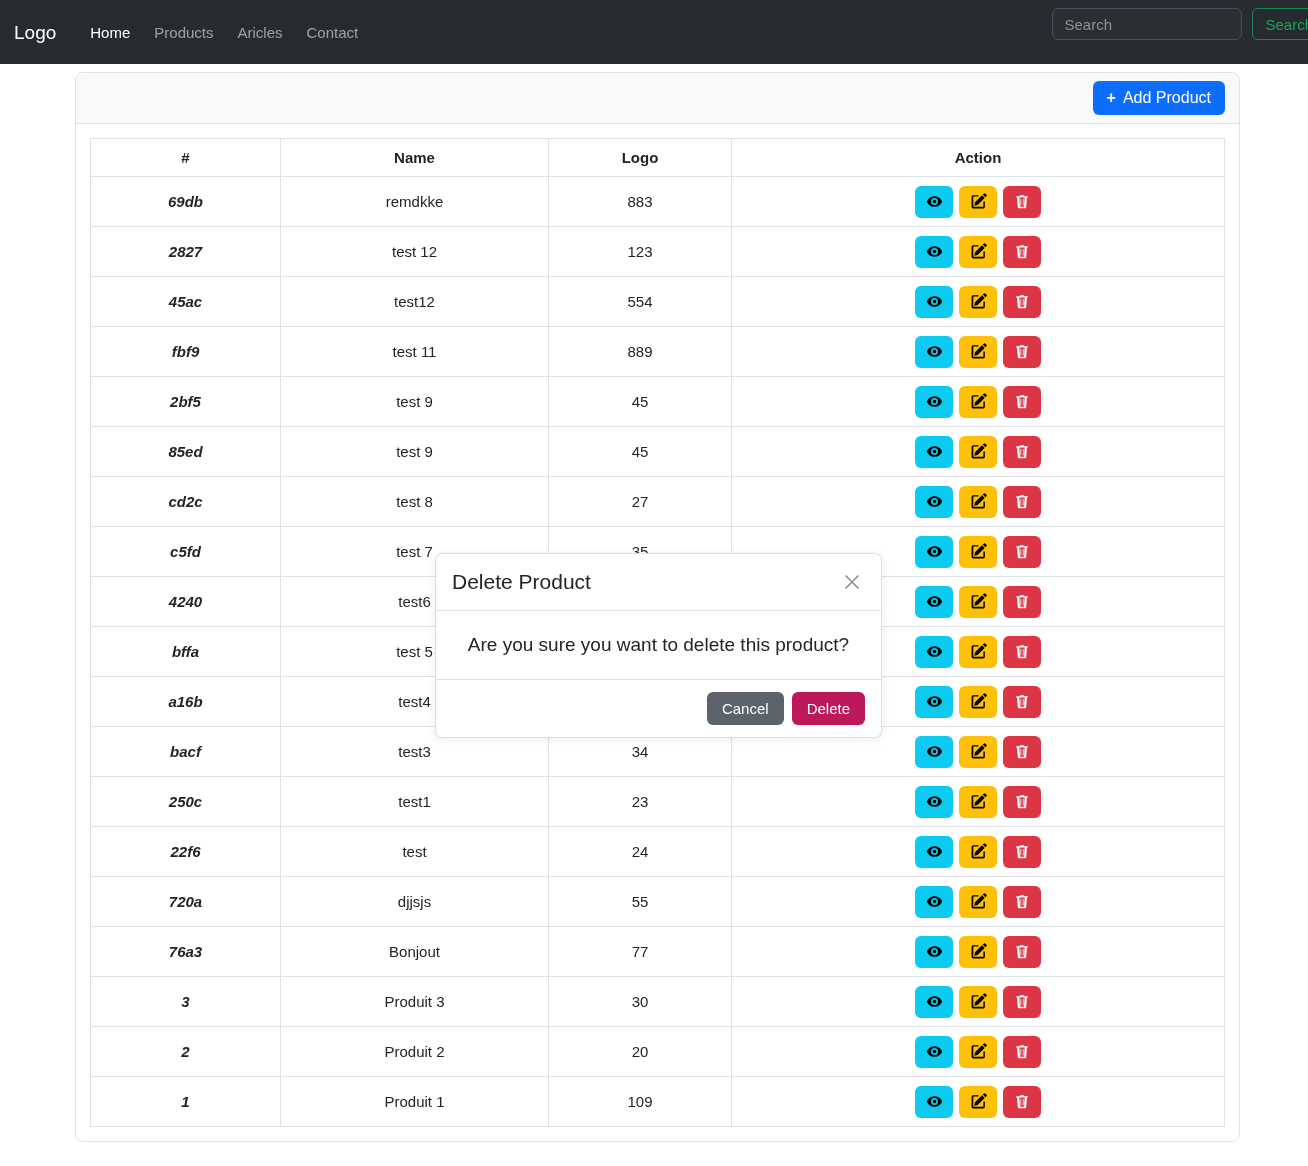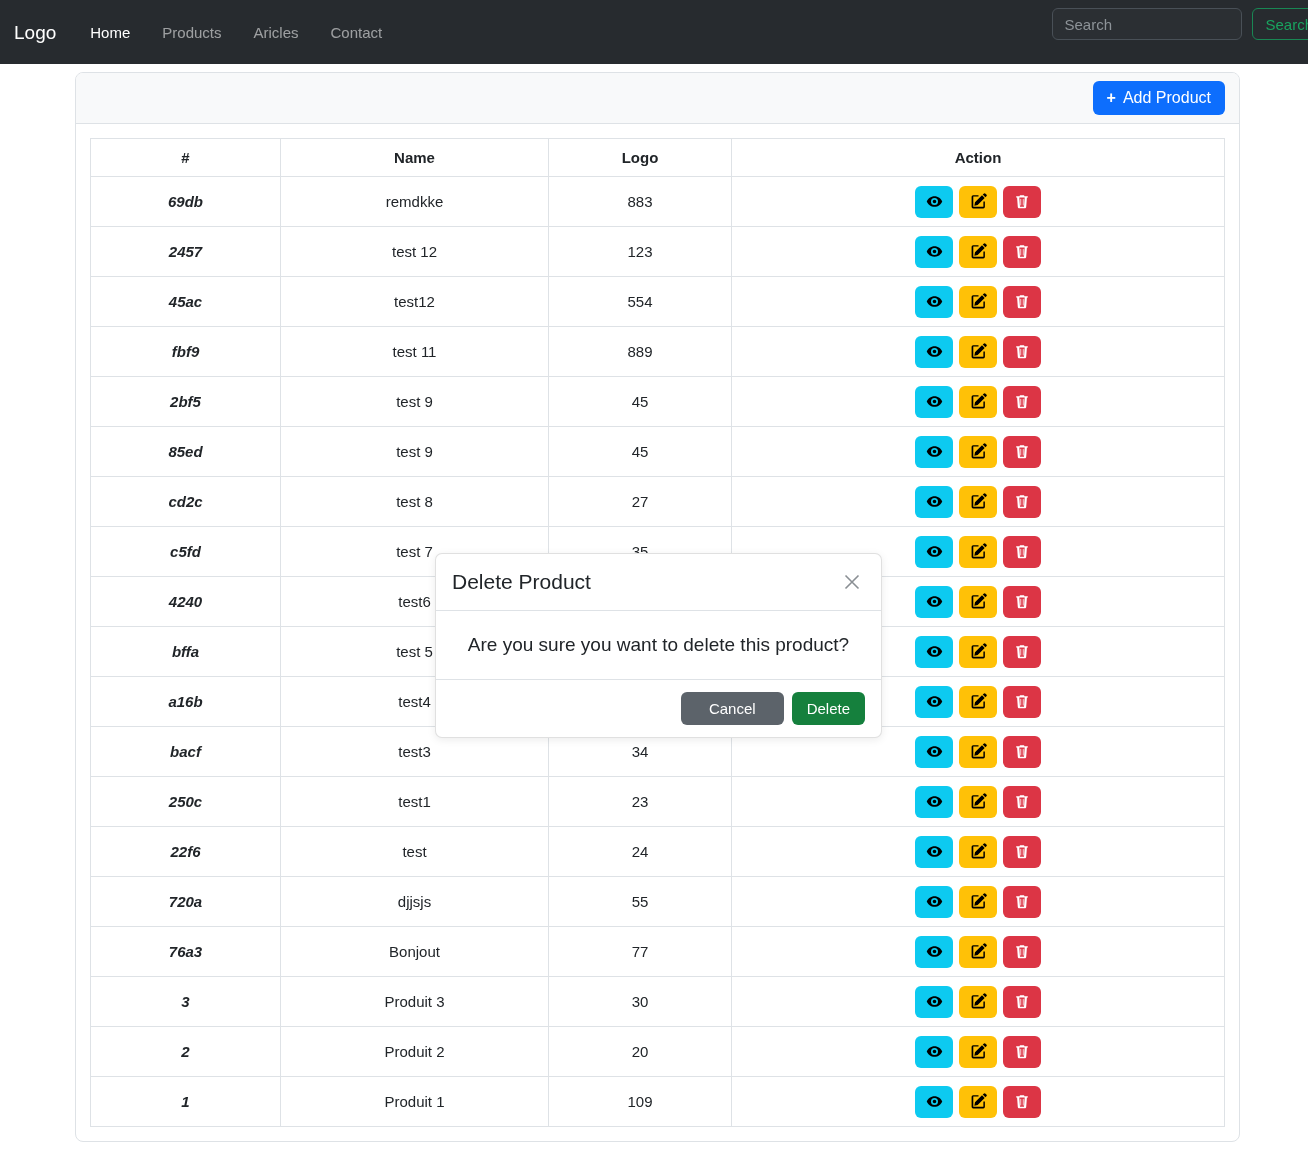--- a/index.html
+++ b/index.html
@@ -21,21 +21,21 @@
     padding: 0 14px;
     position: relative;
   }
   .brand {
     color: #ffffff;
     font-size: 19px;
     margin-right: 22px;
     text-decoration: none;
     line-height: 1;
   }
-  .nav-links { display: flex; align-items: center; gap: 8px; }
+  .nav-links { display: flex; align-items: center; gap: 0; }
   .nav-link {
     color: rgba(255,255,255,0.55);
     font-size: 15px;
     text-decoration: none;
     padding: 0 12px;
     line-height: 1;
   }
   .nav-link.active { color: #ffffff; }
 
   .nav-right {
@@ -206,26 +206,26 @@
     display: flex;
     justify-content: flex-end;
     gap: 8px;
   }
   .btn-cancel {
     background: #5c636a;
     color: #ffffff;
     border: none;
     border-radius: 6px;
     font-size: 15px;
-    padding: 8px 28px;
+    padding: 8px 15px;
     cursor: pointer;
     font-family: "Liberation Sans", sans-serif;
   }
   .btn-delete {
-    background: #15803d;
+    background: #be185d;
     color: #ffffff;
     border: none;
     border-radius: 6px;
     font-size: 15px;
     padding: 8px 15px;
     cursor: pointer;
     font-family: "Liberation Sans", sans-serif;
   }
 </style>
 </head>
@@ -296,21 +296,21 @@
                   <span>
                     <svg width="16" height="16" viewBox="0 0 16 16" aria-hidden="true">
                       <path fill="#fff" d="M6.2 1.2h3.6c.3 0 .5.2.5.5v.6h3.1c.3 0 .6.3.6.6s-.3.6-.6.6h-.5l-.7 9.4c-.1.8-.7 1.4-1.5 1.4H5.3c-.8 0-1.4-.6-1.5-1.4L3.1 3.5h-.5c-.3 0-.6-.3-.6-.6s.3-.6.6-.6h3.1v-.6c0-.3.2-.5.5-.5zm-.9 2.3.7 9.2h4l.7-9.2H5.3zm1.5 1.3c.2 0 .4.2.4.4v6c0 .2-.2.4-.4.4s-.4-.2-.4-.4v-6c0-.2.2-.4.4-.4zm2.4 0c.2 0 .4.2.4.4v6c0 .2-.2.4-.4.4s-.4-.2-.4-.4v-6c0-.2.2-.4.4-.4z"></path>
                     </svg>
                   </span>
                 </button>
               </div>
             </td>
           </tr>
           <tr>
-            <td class="id-cell">2457</td>
+            <td class="id-cell">2827</td>
             <td>test 12</td>
             <td>123</td>
             <td>
               <div class="action-group">
                 <button class="act-btn act-view">
                   <span>
                     <svg width="17" height="17" viewBox="0 0 16 16" aria-hidden="true">
                       <path fill="#000" d="M8 3C4.6 3 1.8 5.2 .7 8c1.1 2.8 3.9 5 7.3 5s6.2-2.2 7.3-5C14.2 5.2 11.4 3 8 3zm0 8.3A3.3 3.3 0 1 1 8 4.7a3.3 3.3 0 0 1 0 6.6zm0-1.6a1.7 1.7 0 1 0 0-3.4 1.7 1.7 0 0 0 0 3.4z"></path>
                     </svg>
                   </span>

